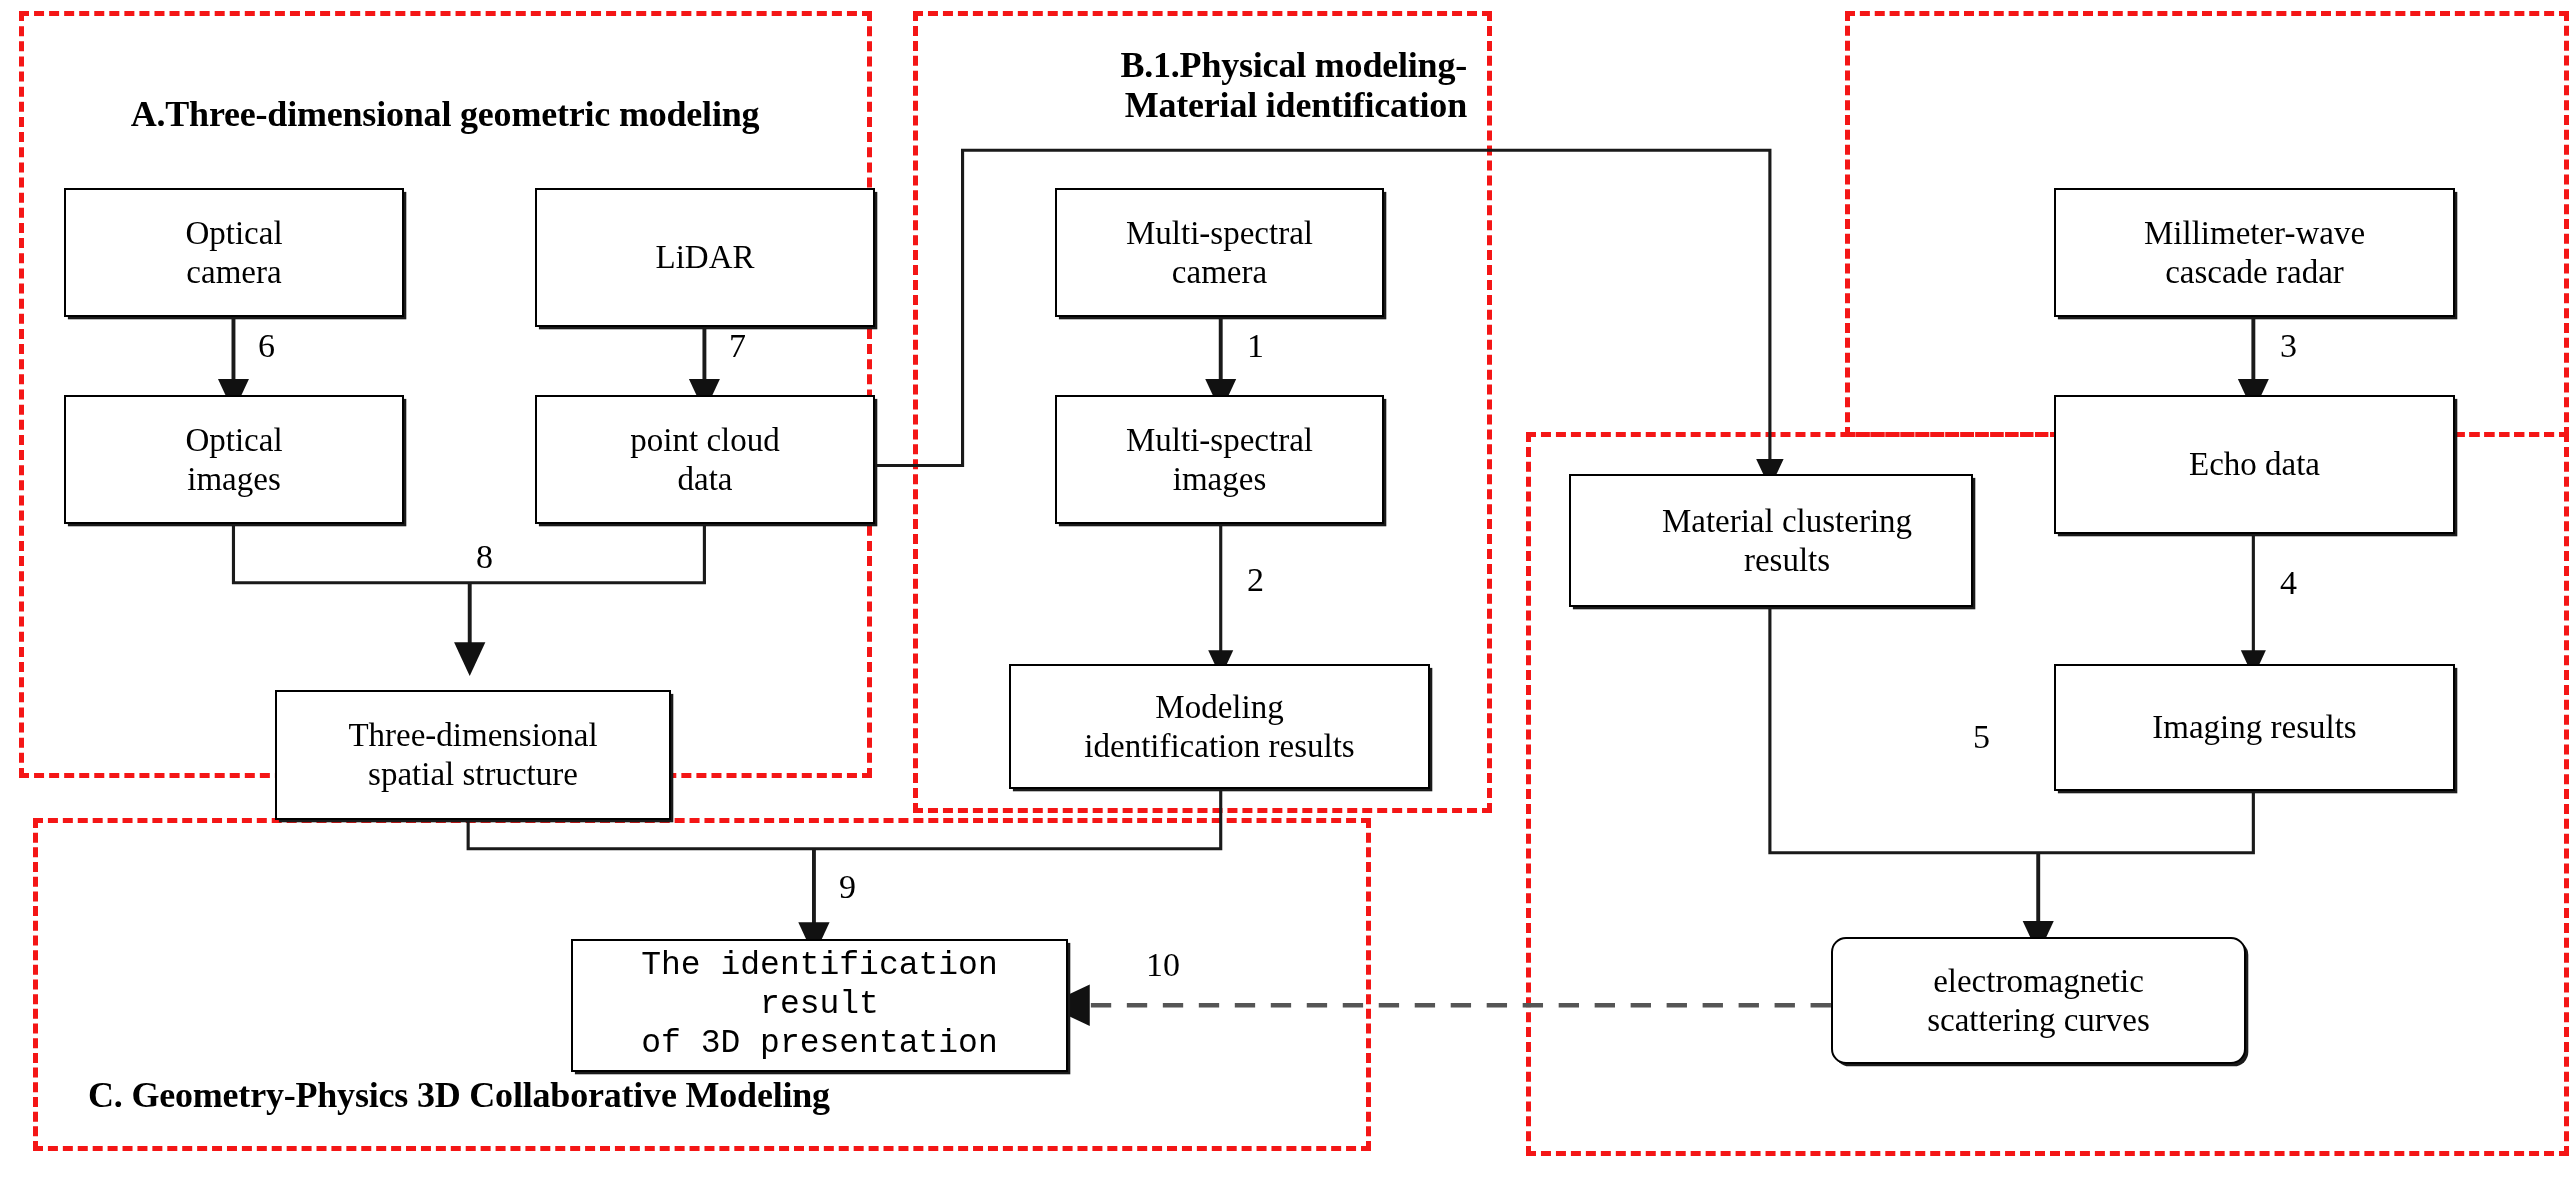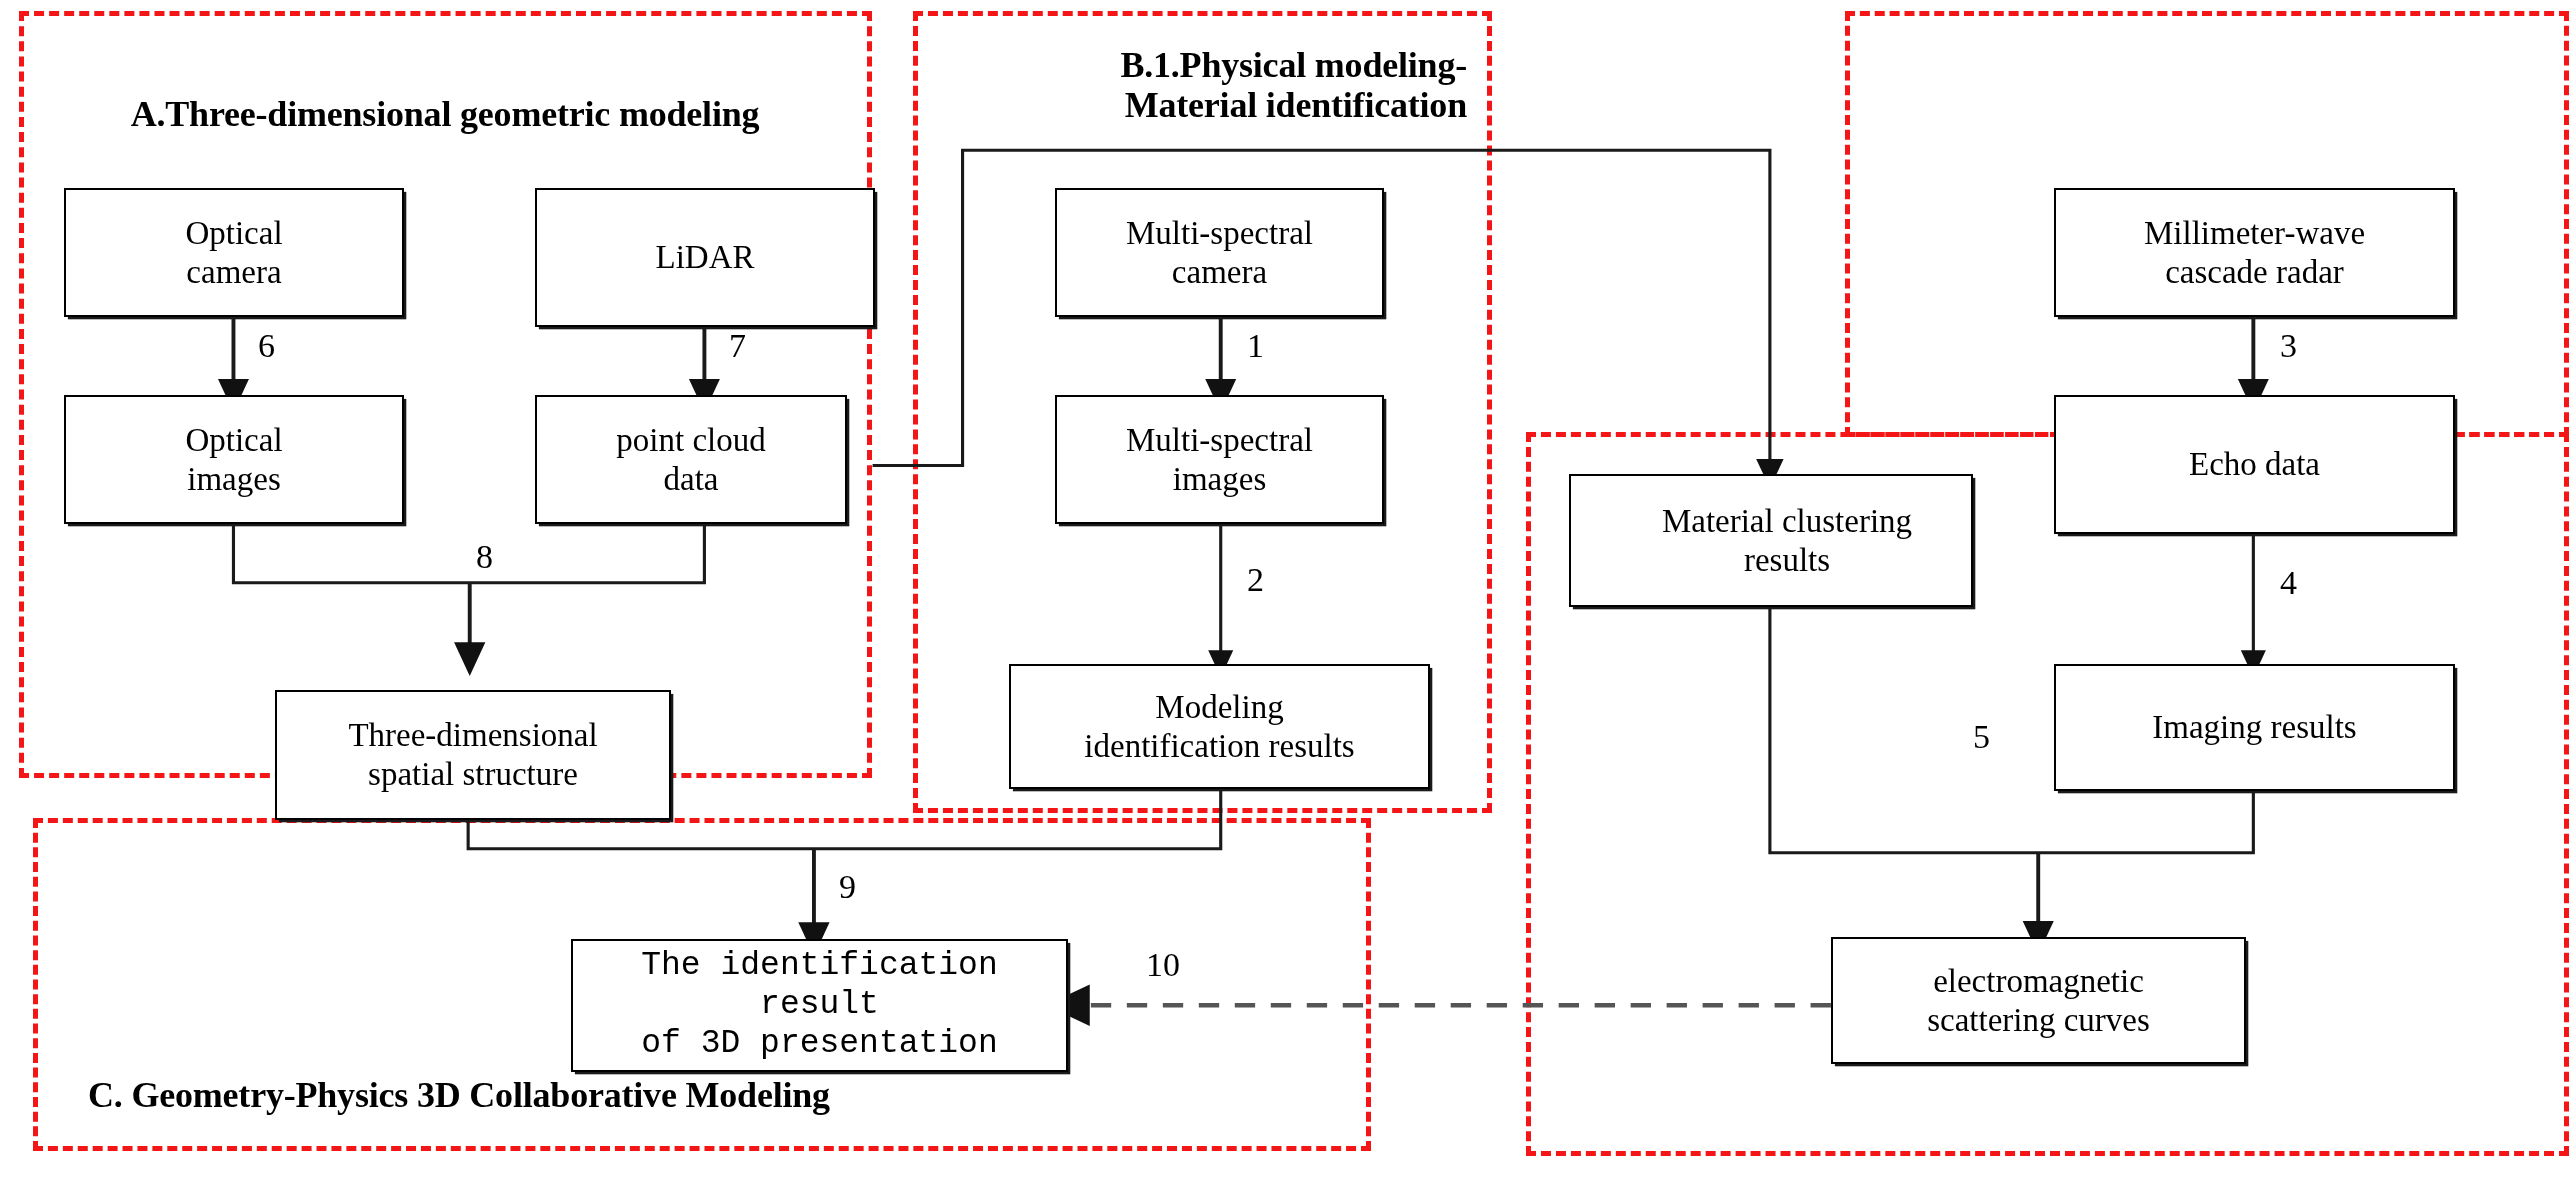--- a/index.html
+++ b/index.html
@@ -131,21 +131,21 @@
   <div class="caption" style="left:88px; top:1075px; width:1096px; text-align:left;">C. Geometry-Physics 3D Collaborative Modeling</div>
 
   <div class="node" style="left:64px; top:188px; width:340px; height:129px;">Optical
 camera</div>
 
   <div class="node" style="left:535px; top:188px; width:340px; height:139px;">LiDAR</div>
 
   <div class="node" style="left:64px; top:395px; width:340px; height:129px;">Optical
 images</div>
 
-  <div class="node" style="left:535px; top:395px; width:312px; height:129px;">point cloud
+  <div class="node" style="left:535px; top:395px; width:340px; height:129px;">point cloud
 data</div>
 
   <div class="node" style="left:275px; top:690px; width:396px; height:130px;">Three-dimensional
 spatial structure</div>
 
   <div class="node" style="left:1055px; top:188px; width:329px; height:129px;">Multi-spectral
 camera</div>
 
   <div class="node" style="left:1055px; top:395px; width:329px; height:129px;">Multi-spectral
 images</div>
@@ -156,21 +156,21 @@
   <div class="node" style="left:1569px; top:474px; width:404px; height:133px;padding-left:32px;">Material clustering
 results</div>
 
   <div class="node" style="left:2054px; top:188px; width:401px; height:129px;">Millimeter-wave
 cascade radar</div>
 
   <div class="node" style="left:2054px; top:395px; width:401px; height:139px;">Echo data</div>
 
   <div class="node" style="left:2054px; top:664px; width:401px; height:127px;">Imaging  results</div>
 
-  <div class="node" style="left:1831px; top:937px; width:415px; height:127px;">electromagnetic
+  <div class="node" style="left:1831px; top:937px; width:415px; height:127px;border-radius:15px;">electromagnetic
 scattering curves</div>
 
   <div class="node" style="left:571px; top:939px; width:497px; height:133px;font-family:Liberation Mono, monospace;">The  identification result
 of 3D presentation</div>
 
   <div class="edge-label" style="left:258px; top:329px;">6</div>
 
   <div class="edge-label" style="left:729px; top:329px;">7</div>
 
   <div class="edge-label" style="left:476px; top:540px;">8</div>

